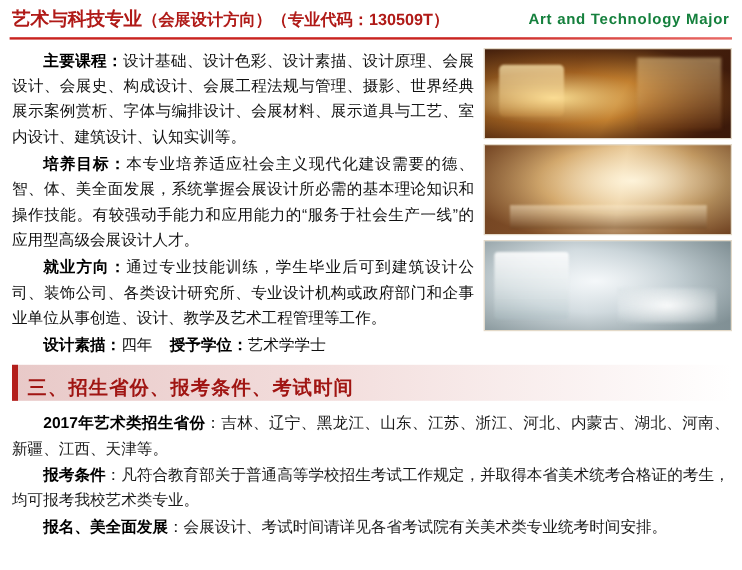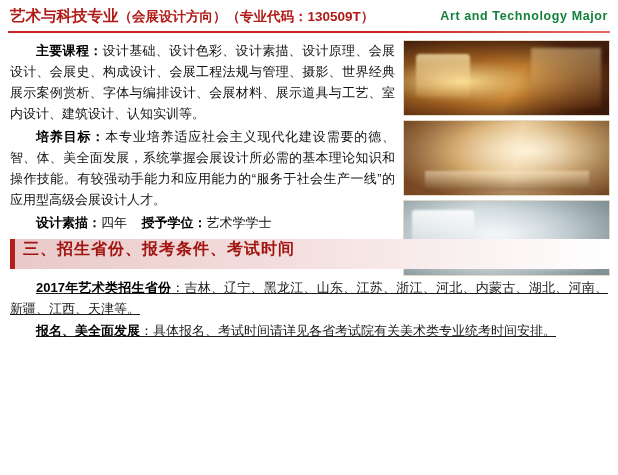--- a/index.html
+++ b/index.html
@@ -169,42 +169,41 @@
     filter: blur(1.5px);
   }
 
   
   .section-banner {
     position: relative;
     margin: 6px 8px 0 10px;
     height: 30px;
     background: linear-gradient(to right, #e8c9c8 0%, #f3dedd 45%, #ffffff 100%);
     display: flex;
-    align-items: flex-start;
+    align-items: flex-end;
   }
   .section-banner .bar {
     width: 5px;
     height: 30px;
     background: #b31f1c;
     margin-right: 8px;
   }
   .section-title {
     font-size: 16px;
     font-weight: bold;
     color: #a01512;
     letter-spacing: 1px;
   }
 
   
   .bottom-wrap {
     padding: 8px 10px 0 10px;
     font-size: 13px;
     line-height: 21px;
     text-align: justify;
-    text-decoration: underline;
   }
   .bottom-wrap .para {
     margin: 0 0 1px 0;
   }
 </style>
 </head>
 <body>
 
 <div class="page">
 
@@ -217,20 +216,23 @@
   </div>
 
   <div class="body-wrap">
 
     <div class="text-col">
       <p class="para">
         <span class="lead">主要课程：</span><span>设计基础、设计色彩、设计素描、设计原理、会展设计、会展史、构成设计、会展工程法规与管理、摄影、世界经典展示案例赏析、字体与编排设计、会展材料、展示道具与工艺、室内设计、建筑设计、认知实训等。</span>
       </p>
       <p class="para">
         <span class="lead">培养目标：</span><span>本专业培养适应社会主义现代化建设需要的德、智、体、美全面发展，系统掌握会展设计所必需的基本理论知识和操作技能。有较强动手能力和应用能力的“服务于社会生产一线”的应用型高级会展设计人才。</span>
+      </p>
+      <p class="para">
+        <span class="lead">就业方向：</span><span>通过专业技能训练，学生毕业后可到建筑设计公司、装饰公司、各类设计研究所、专业设计机构或政府部门和企事业单位从事创造、设计、教学及艺术工程管理等工作。</span>
       </p>
       <p class="para para-tight">
         <span class="lead">设计素描：</span><span>四年</span>&nbsp;&nbsp;&nbsp;&nbsp;<span class="lead">授予学位：</span><span>艺术学学士</span>
       </p>
     </div>
 
     <div class="photos">
       <div class="photo photo-1"></div>
       <div class="photo photo-2"></div>
       <div class="photo photo-3"></div>
@@ -243,17 +245,20 @@
     <div class="section-title">
       <span>三、</span><span>招生省份、报考条件、考试时间</span>
     </div>
   </div>
 
   <div class="bottom-wrap">
     <p class="para">
       <span class="lead">2017年艺术类招生省份</span><span>：吉林、辽宁、黑龙江、山东、江苏、浙江、河北、内蒙古、湖北、河南、新疆、江西、天津等。</span>
     </p>
     <p class="para">
-      <span class="lead">报名、美全面发展</span><span>：具体报名、考试时间请详见各省考试院有关美术类专业统考时间安排。</span>
+      <span class="lead">报考条件</span><span>：凡符合教育部关于普通高等学校招生考试工作规定，并取得本省美术统考合格证的考生，均可报考我校艺术类专业。</span>
     </p>
+    <p class="para">
+      <span class="lead">报名、美全面发展</span><span>：会展设计、考试时间请详见各省考试院有关美术类专业统考时间安排。</span>
+    </p>
   </div>
 
 </div>
 
 </body></html>

